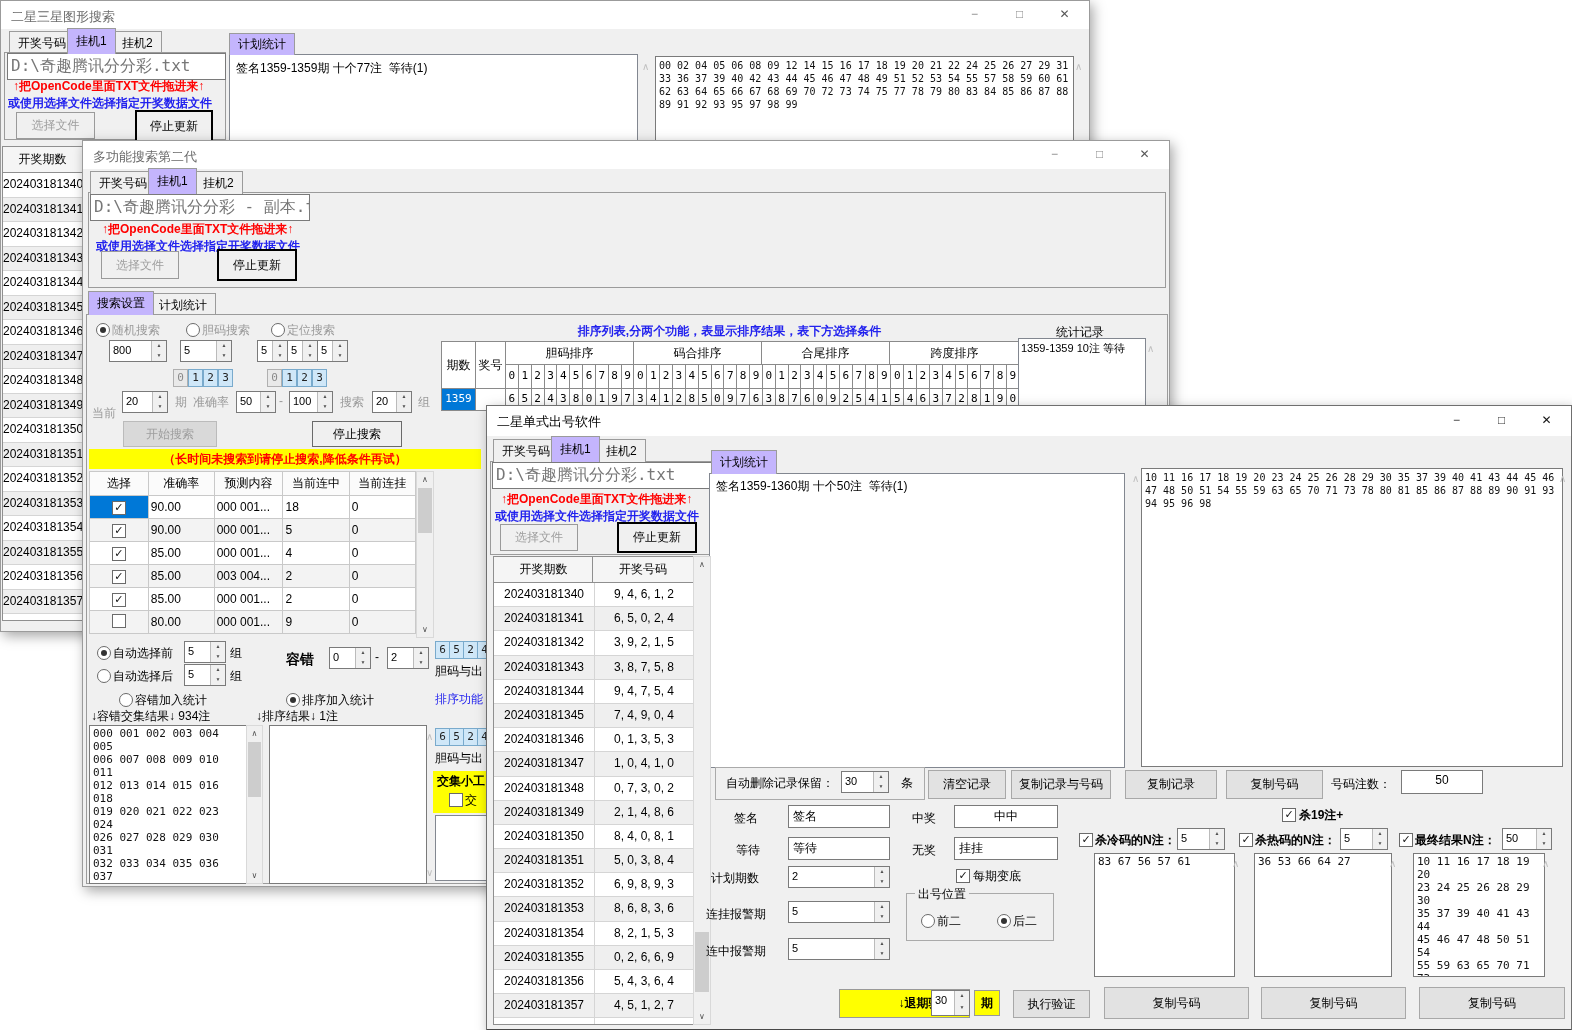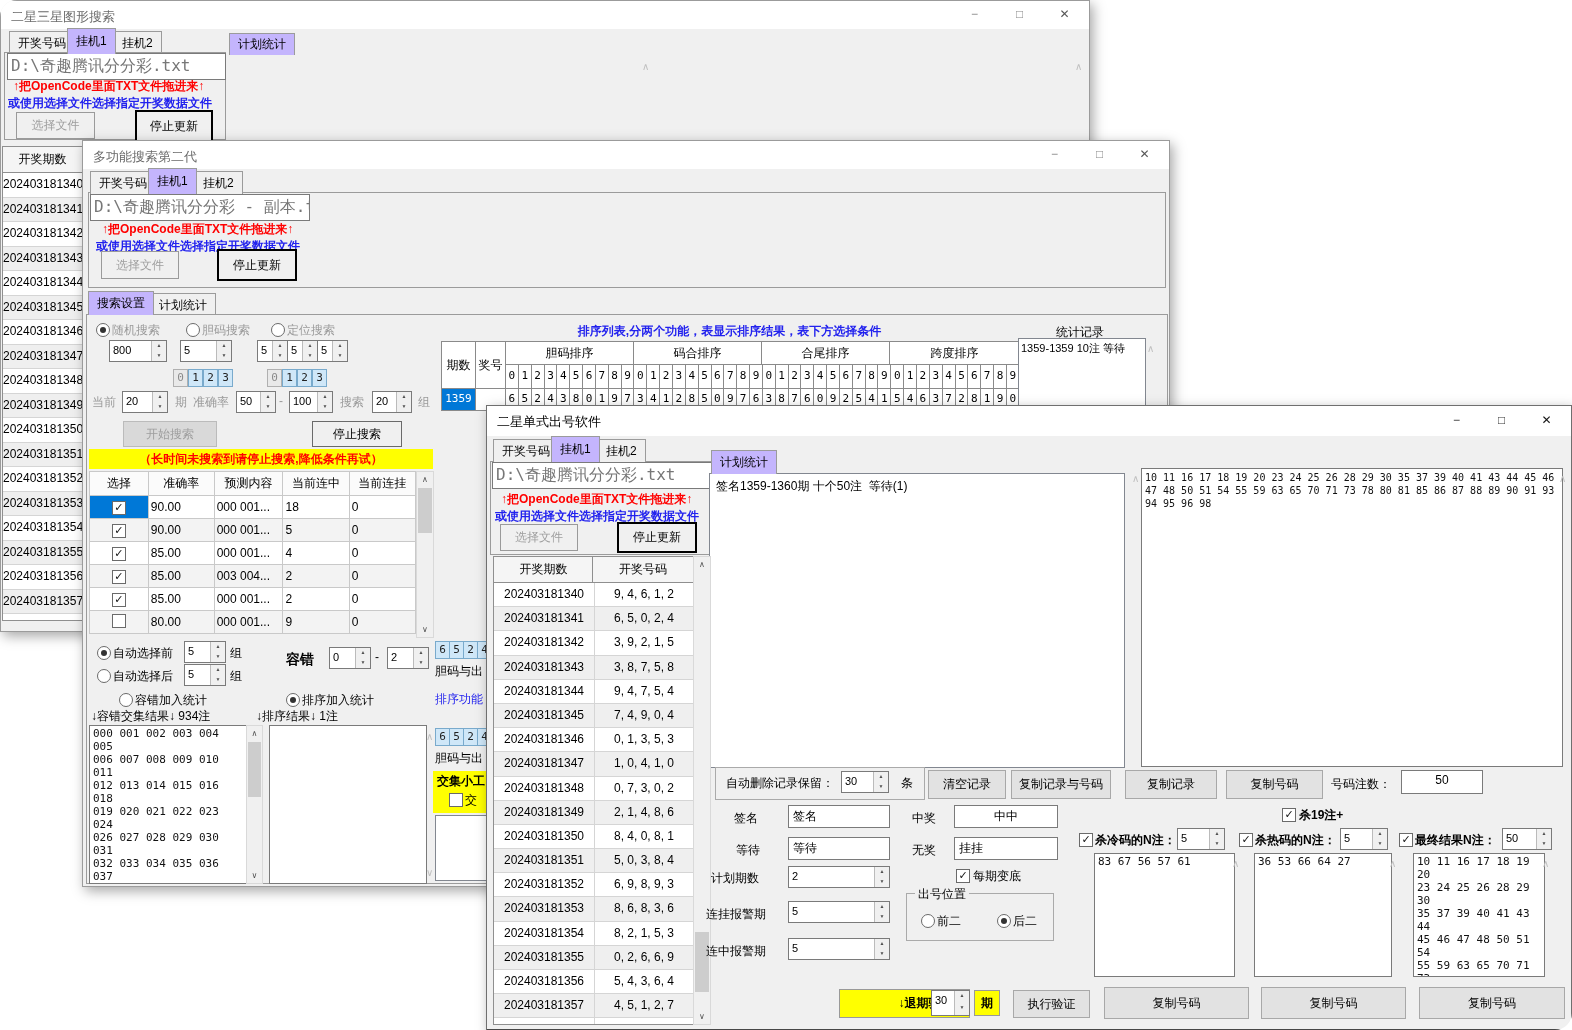--- a/index.html
+++ b/index.html
@@ -1,16 +1,16 @@
 <!DOCTYPE html>
 <html><head>
 <meta charset="utf-8">
 <style>
   html,body{margin:0;padding:0;background:#fff;font-family:"Liberation Sans","DejaVu Sans",sans-serif;}
-  #screen{position:relative;width:1572px;height:1030px;background:#fff;overflow:hidden;border-radius:17px;}
+  #screen{position:relative;width:1572px;height:1030px;background:#fff;overflow:hidden;}
   .win{position:absolute;background:#f0f0f0;border:1px solid #9b9b9b;box-shadow:3px 4px 12px rgba(0,0,0,.35);}
   .tbar{position:absolute;left:0;top:0;right:0;height:28px;background:#fff;}
   .tbar .ttl{position:absolute;left:10px;top:7px;font-size:13px;color:#6a6a6a;white-space:nowrap;}
   .tbar.active .ttl{color:#000;}
   .wc{position:absolute;right:2px;top:0;display:flex;}
   .wb{width:45px;height:27px;text-align:center;line-height:27px;font-size:12px;color:#8a8a8a;}
   .wb.cl{color:#555;}
   .tab{position:absolute;height:22px;line-height:22px;background:#f0f0f0;border:1px solid #9b9b9b;border-bottom:none;font-size:12px;text-align:center;white-space:nowrap;padding:0 8px;}
   .tab.on{background:#c4b5fd;height:25px;line-height:25px;z-index:3;}
   .gbox{position:absolute;border:1px solid #9b9b9b;background:#f0f0f0;}
@@ -88,21 +88,25 @@
     <div class="tab" style="left:8px;top:30px;">开奖号码</div>
     <div class="tab on" style="left:66px;top:27px;">挂机1</div>
     <div class="tab" style="left:112px;top:30px;">挂机2</div>
     <div class="gbox" style="left:3px;top:51px;width:220px;height:86px;"></div>
     <div class="filebox" style="left:6px;top:52px;width:211px;">D:\奇趣腾讯分分彩.txt</div>
     <div class="red" style="left:12px;top:77px;">↑把OpenCode里面TXT文件拖进来↑</div>
     <div class="blu" style="left:7px;top:94px;">或使用选择文件选择指定开奖数据文件</div>
     <div class="btn dis" style="left:15px;top:111px;width:77px;height:25px;">选择文件</div>
     <div class="btn def" style="left:134px;top:109px;width:74px;height:28px;">停止更新</div>
     <div class="tab on" style="left:228px;top:32px;height:21px;line-height:21px;">计划统计</div>
+    <div class="panel" style="left:228px;top:53px;width:407px;height:92px;">
+      <span class="lbl" style="left:6px;top:5px;white-space:pre;">签名1359-1359期 十个77注  等待(1)</span>
+    </div>
     <span class="pale" style="left:641px;top:60px;"></span>
+    <div class="numbox" style="left:654px;top:55px;width:411px;height:82px;">00 02 04 05 06 08 09 12 14 15 16 17 18 19 20 21 22 24 25 26 27 29 31 33 36 37 39 40 42 43 44 45 46 47 48 49 51 52 53 54 55 57 58 59 60 61 62 63 64 65 66 67 68 69 70 72 73 74 75 77 78 79 80 83 84 85 86 87 88 89 91 92 93 95 97 98 99</div>
     <span class="pale" style="left:1074px;top:60px;"></span>
     <div class="hdrcell" style="left:1px;top:145px;width:79px;height:25px;line-height:25px;">开奖期数</div>
     <div class="drow-wrap" style="left:1px;top:171px;width:79px;height:447px;">
 
     <div class="trow"><span>202403181340</span></div>
         <div class="trow"><span>202403181341</span></div>
         <div class="trow"><span>202403181342</span></div>
         <div class="trow"><span>202403181343</span></div>
         <div class="trow"><span>202403181344</span></div>
         <div class="trow"><span>202403181345</span></div>
@@ -190,21 +194,21 @@
 
     <span class="mini z" style="left:90px;top:228px;">0</span>
     <span class="mini" style="left:105px;top:228px;">1</span>
     <span class="mini" style="left:120px;top:228px;">2</span>
     <span class="mini" style="left:135px;top:228px;">3</span>
     <span class="mini z" style="left:184px;top:228px;">0</span>
     <span class="mini" style="left:199px;top:228px;">1</span>
     <span class="mini" style="left:214px;top:228px;">2</span>
     <span class="mini" style="left:229px;top:228px;">3</span>
 
-    <span class="lbl g" style="left:9px;top:253px;">当前</span>
+    <span class="lbl g" style="left:9px;top:264px;">当前</span>
     <span class="spin" style="left:39px;top:250px;width:44px;">
         <span class="sv">20</span>
         <span class="ud">
           <i class="au"></i>
           <i class="ad"></i>
         </span>
       </span>
     <span class="lbl g" style="left:92px;top:253px;">期</span>
     <span class="lbl g" style="left:110px;top:253px;">准确率</span>
     <span class="spin" style="left:153px;top:250px;width:38px;">
@@ -228,21 +232,21 @@
         <span class="ud">
           <i class="au"></i>
           <i class="ad"></i>
         </span>
       </span>
     <span class="lbl g" style="left:335px;top:253px;">组</span>
 
     <div class="btn dis" style="left:40px;top:280px;width:92px;height:24px;background:#d9d9d9;border-color:#bbb;">开始搜索</div>
     <div class="btn" style="left:229px;top:280px;width:88px;height:24px;border-color:#6a6a6a;">停止搜索</div>
 
-    <div class="ytxt" style="left:6px;top:308px;width:344px;height:20px;line-height:20px;">（长时间未搜索到请停止搜索,降低条件再试）</div>
+    <div class="ytxt" style="left:6px;top:308px;width:392px;height:20px;line-height:20px;">（长时间未搜索到请停止搜索,降低条件再试）</div>
 
     <table class="grid" style="left:6px;top:330px;width:327px;">
       <tbody>
           <tr style="height:24px;background:#fbfbfb;">
         <th style="width:60px;">选择</th>
         <th style="width:66px;">准确率</th>
         <th style="width:66px;">预测内容</th>
         <th style="width:64px;">当前连中</th>
         <th style="width:64px;">当前连挂</th>
       </tr>

